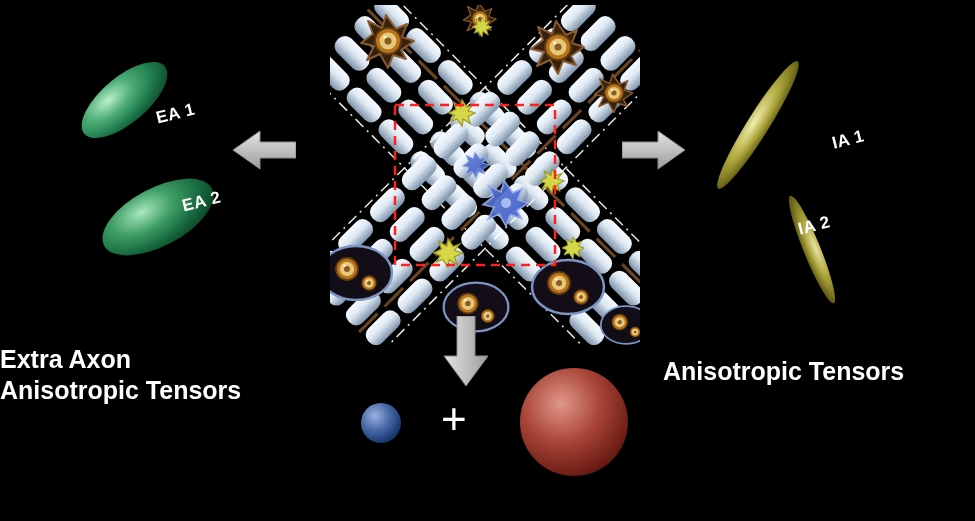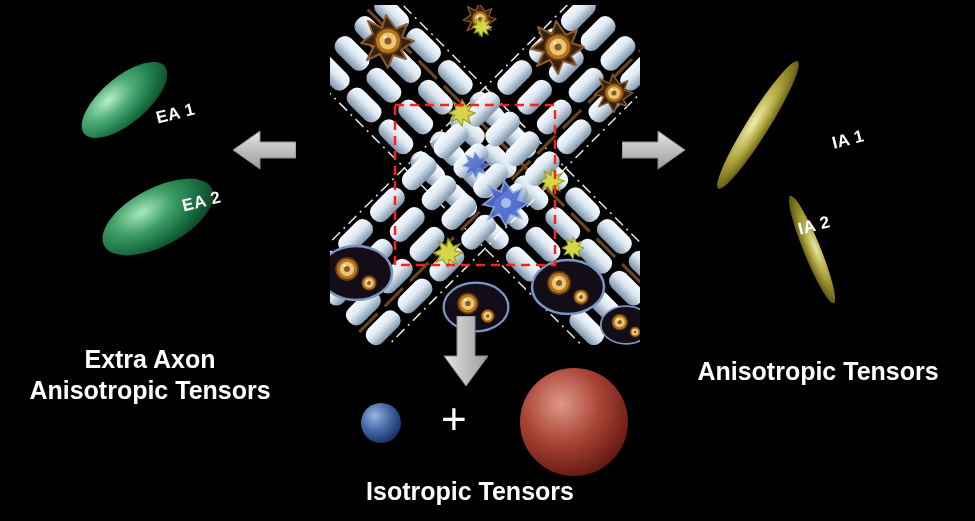--- a/index.html
+++ b/index.html
@@ -42,21 +42,21 @@
   .tensor-label {
     position:absolute; color:#fff; font-weight:bold; font-size:17px;
     letter-spacing:0.5px; white-space:nowrap;
   }
   .ea1-label { left:156px; top:104px; transform:rotate(-14deg); }
   .ea2-label { left:182px; top:192px; transform:rotate(-14deg); }
   .ia1-label { left:832px; top:130px; transform:rotate(-14deg); }
   .ia2-label { left:798px; top:216px; transform:rotate(-14deg); }
 
   .caption {
-    position:absolute; color:#fff; font-weight:bold; text-align:center;
+    position:absolute; color:#fff; font-weight:bold; text-align:left;
     font-size:25px; line-height:1.24;
   }
   .caption-extra { left:0px;   top:344px; width:300px; }
   .caption-intra { left:663px; top:356px; width:310px; }
   .caption-iso   { left:330px; top:476px; width:280px; }
   .caption span { display:block; }
 
   .plus {
     position:absolute; left:441px; top:397px; color:#fff;
     font-size:44px; font-weight:400; line-height:1;
@@ -200,15 +200,14 @@
   <div class="ellipsoid ia2"></div>
   <div class="tensor-label ia1-label">IA 1</div>
   <div class="tensor-label ia2-label">IA 2</div>
   <div class="caption caption-intra">
     <span>Anisotropic Tensors</span>
   </div>
 
   <div class="sphere sphere-small"></div>
   <div class="plus">+</div>
   <div class="sphere sphere-large"></div>
-  <div class="caption caption-iso">Isotropic Tensors</div>
 
 </div>
 
 </body></html>

